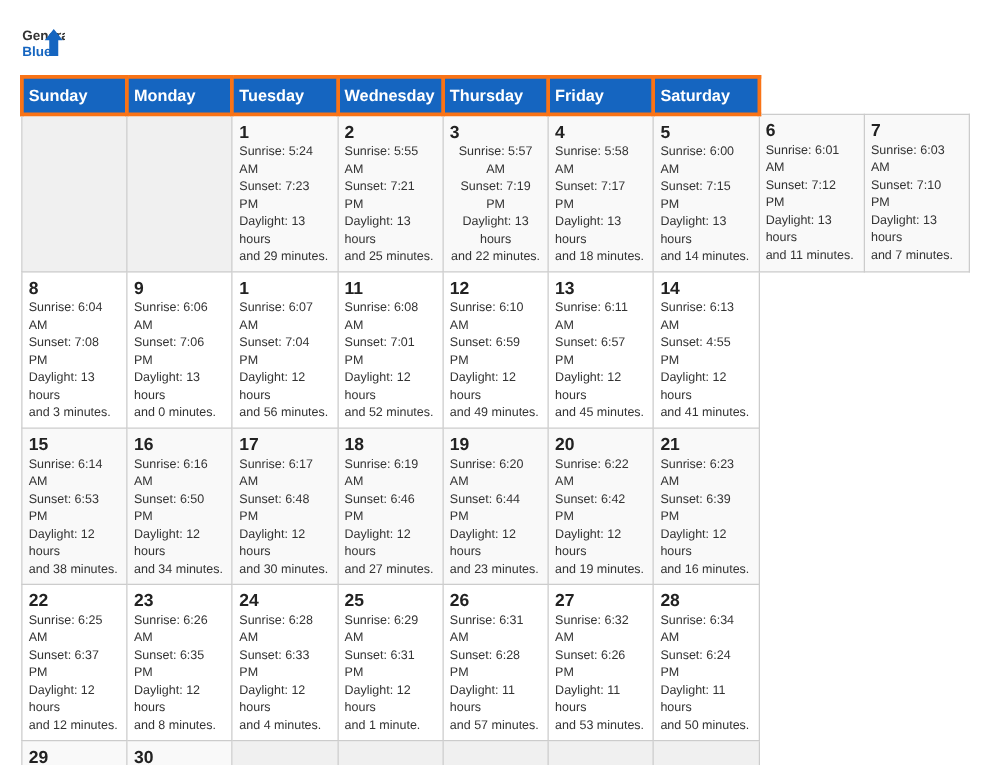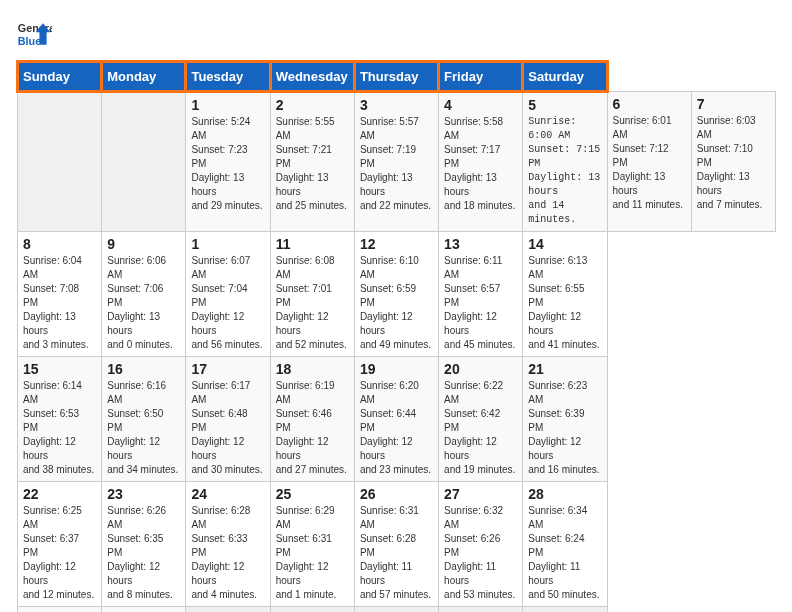--- a/index.html
+++ b/index.html
@@ -121,35 +121,35 @@
         </td>
         <td>
           <span class="day-num">2</span>
           <div class="day-info" style="white-space: pre-line;">Sunrise: 5:55 AM
 Sunset: 7:21 PM
 Daylight: 13 hours
 and 25 minutes.</div>
         </td>
         <td>
           <span class="day-num">3</span>
-          <div class="day-info" style="white-space: pre-line;">Sunrise: 5:57 AM
+          <div class="day-info" style="white-space: pre-line; text-align: center;">Sunrise: 5:57 AM
 Sunset: 7:19 PM
 Daylight: 13 hours
 and 22 minutes.</div>
         </td>
         <td>
           <span class="day-num">4</span>
           <div class="day-info" style="white-space: pre-line;">Sunrise: 5:58 AM
 Sunset: 7:17 PM
 Daylight: 13 hours
 and 18 minutes.</div>
         </td>
         <td>
           <span class="day-num">5</span>
-          <div class="day-info" style="white-space: pre-line; font-family: Liberation Mono, monospace;">Sunrise: 6:00 AM
+          <div class="day-info" style="white-space: pre-line;">Sunrise: 6:00 AM
 Sunset: 7:15 PM
 Daylight: 13 hours
 and 14 minutes.</div>
         </td>
         <td>
           <span class="day-num">6</span>
           <div class="day-info" style="white-space: pre-line;">Sunrise: 6:01 AM
 Sunset: 7:12 PM
 Daylight: 13 hours
 and 11 minutes.</div>
@@ -201,21 +201,21 @@
         <td>
           <span class="day-num">13</span>
           <div class="day-info" style="white-space: pre-line;">Sunrise: 6:11 AM
 Sunset: 6:57 PM
 Daylight: 12 hours
 and 45 minutes.</div>
         </td>
         <td>
           <span class="day-num">14</span>
           <div class="day-info" style="white-space: pre-line;">Sunrise: 6:13 AM
-Sunset: 6:55 PM
+Sunset: 4:55 PM
 Daylight: 12 hours
 and 41 minutes.</div>
         </td>
       </tr>
       <tr>
         <td>
           <span class="day-num">15</span>
           <div class="day-info" style="white-space: pre-line;">Sunrise: 6:14 AM
 Sunset: 6:53 PM
 Daylight: 12 hours

